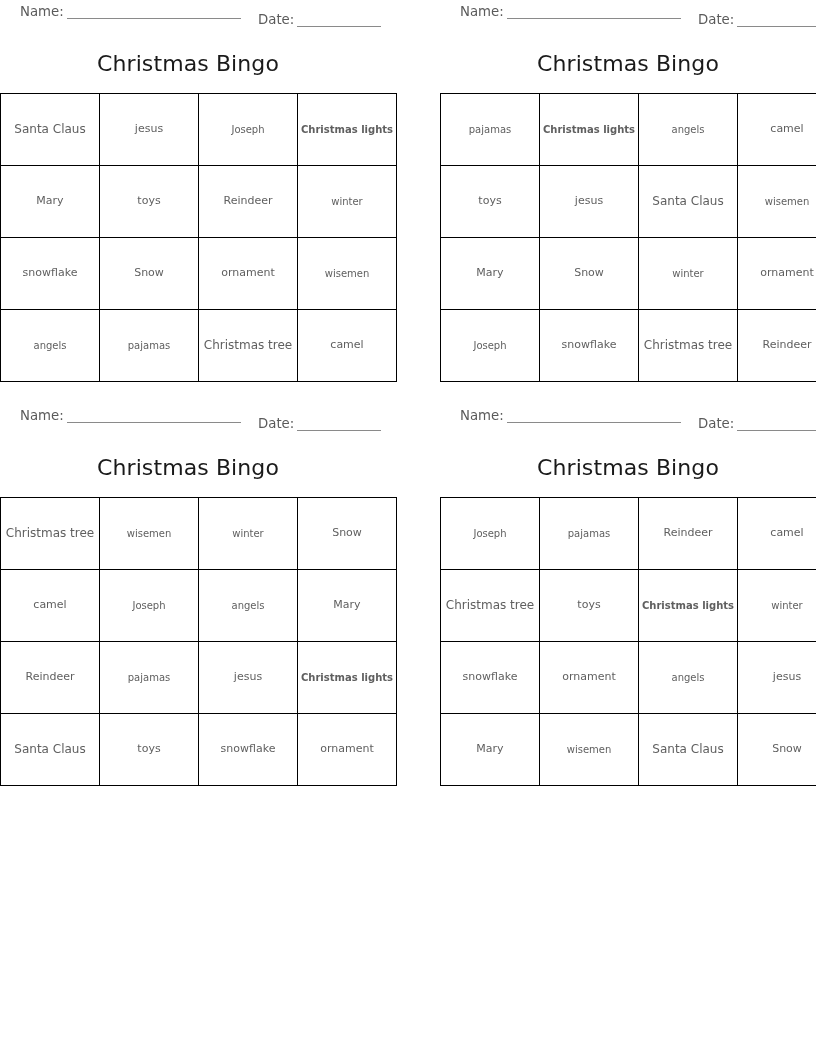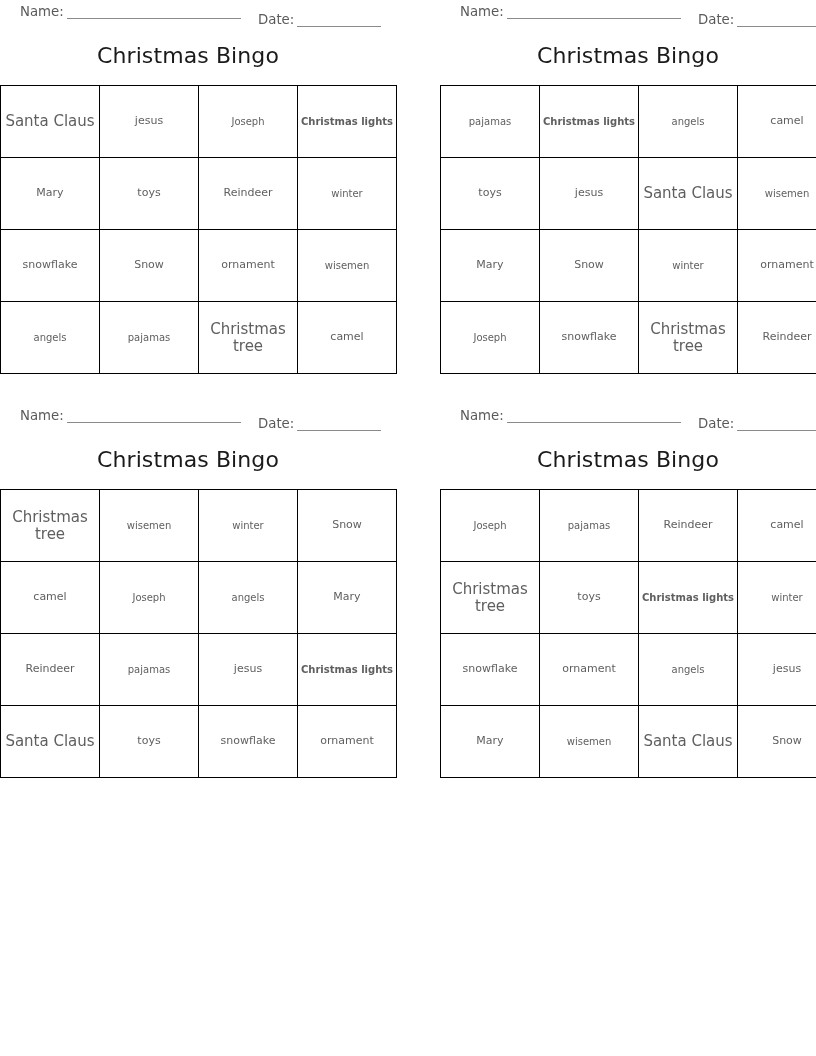--- a/index.html
+++ b/index.html
@@ -62,21 +62,21 @@
   .rule-long  { width: 174px; }
   .rule-short { width: 84px;  }
 
   
   .card-title {
     text-align: center;
     font-size: 22px;
     color: #1a1a1a;
     font-weight: 400;
     line-height: 1;
-    margin-top: 21px;
+    margin-top: 29px;
     margin-bottom: 0;
     letter-spacing: 0.1px;
   }
 
   
   .bingo-grid {
     margin-top: 18px;
     width: 376px;
     border-collapse: collapse;
     table-layout: fixed;
@@ -89,21 +89,21 @@
     vertical-align: middle;
     color: #5f5f5f;
     padding: 1px 2px;
     line-height: 1.1;
     word-break: keep-all;
     overflow: hidden;
   }
 
   
   .fs-xs  { font-size: 10px; font-weight: bold; }
-  .fs-s   { font-size: 15px; margin-left: 36px; }
+  .fs-s   { font-size: 12px; margin-left: 36px; }
   .fs-m   { font-size: 11px; }
   .fs-l   { font-size: 10px; }
   .fs-xl  { font-size: 11px; }
 </style>
 </head>
 <body>
 
 <div class="page">
 
   <div class="card card-tl">

